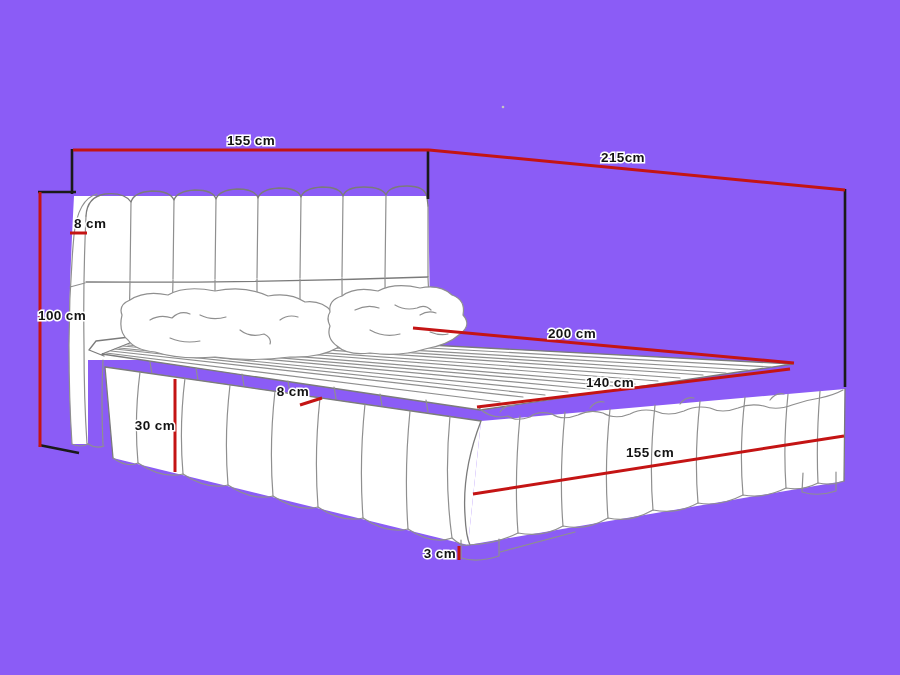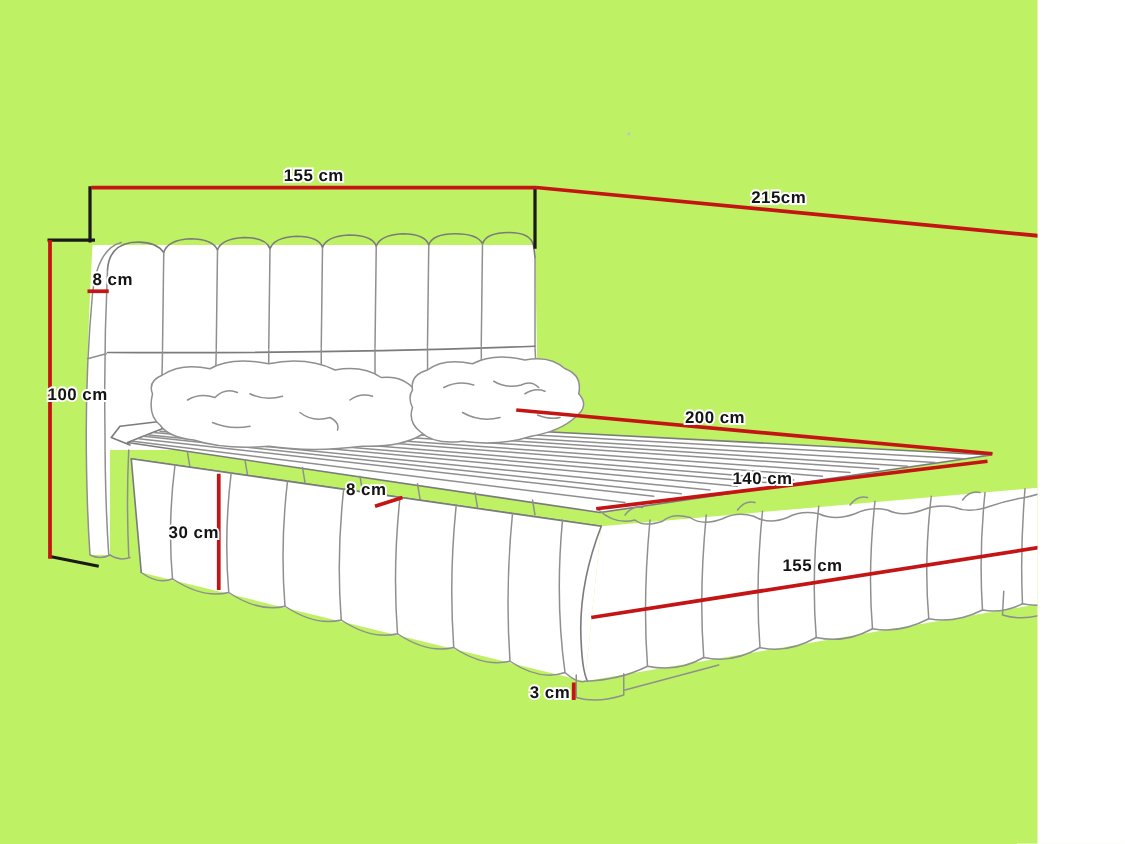--- a/index.html
+++ b/index.html
@@ -1,16 +1,16 @@
 <!DOCTYPE html>
 <html><head>
 <meta charset="utf-8">
 <style>
   html,body{margin:0;padding:0;background:#fff;}
-  #stage{position:relative;width:830px;height:675px;background:#bef264;overflow:hidden;}
+  #stage{position:relative;width:900px;height:675px;background:#8b5cf6;overflow:hidden;}
   svg{display:block;}
   .sketch{fill:none;stroke:#8f8f8f;stroke-width:1.2;stroke-linecap:round;stroke-linejoin:round;}
   .sketch-fill{fill:#ffffff;stroke:none;}
   .sketch-dk{fill:none;stroke:#7b7b7b;stroke-width:1.3;stroke-linecap:round;stroke-linejoin:round;}
   .dim{fill:none;stroke:#c41414;stroke-width:3;stroke-linecap:butt;}
   .ref{fill:none;stroke:#1a1a1a;stroke-width:2.6;stroke-linecap:butt;}
   .lbl{font-family:"Liberation Sans", sans-serif;font-weight:bold;font-size:13.5px;fill:#141414;
        letter-spacing:0.4px;paint-order:stroke;stroke:#ffffff;stroke-width:3px;}
 </style>
 </head>

